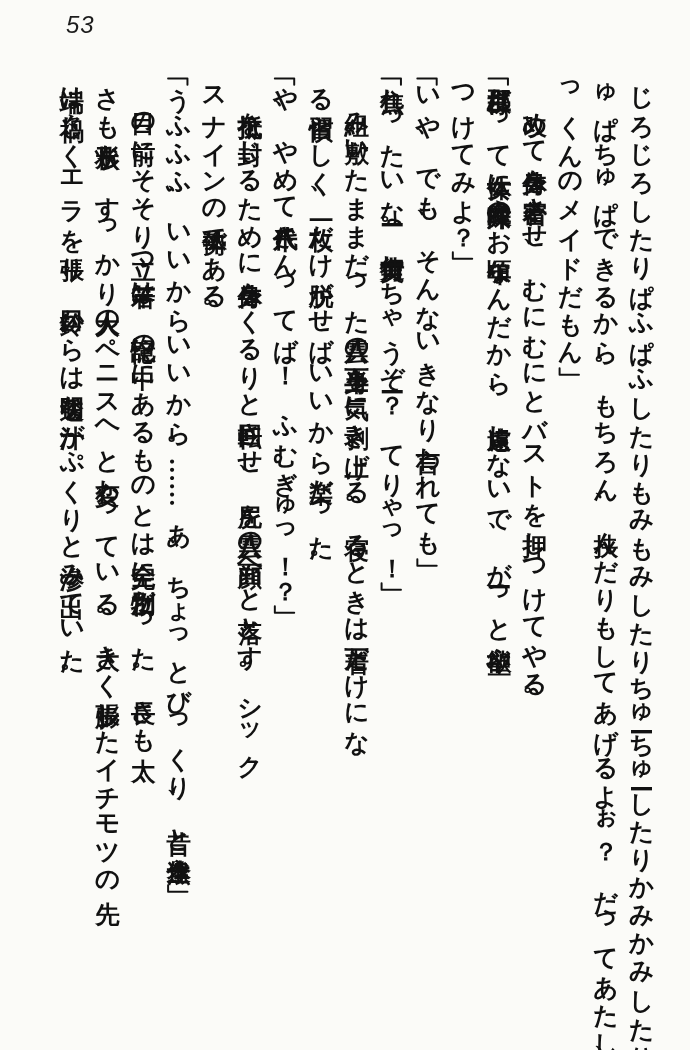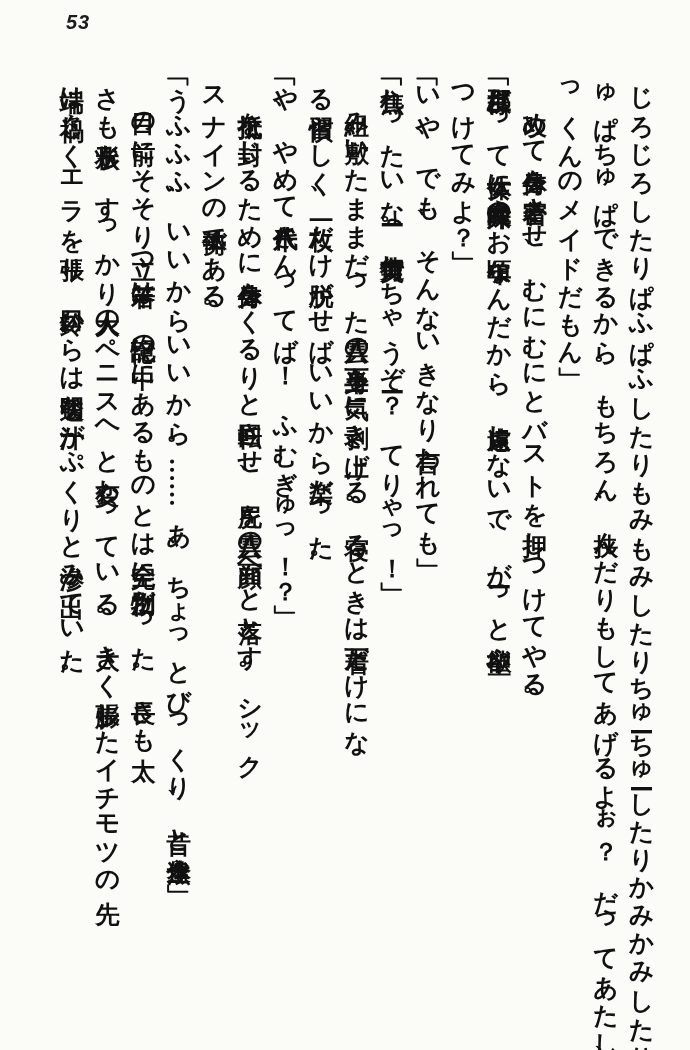--- a/index.html
+++ b/index.html
@@ -11,22 +11,22 @@
     margin: 0 auto;
     background: #fbfbf8;
     overflow: hidden;
   }
   .page-number {
     position: absolute;
     top: 11px;
     left: 66px;
     font-family: "Liberation Sans", "DejaVu Sans", sans-serif;
     font-style: italic;
-    font-weight: 700;
-    font-size: 20px;
+    font-weight: 400;
+    font-size: 24px;
     letter-spacing: 1px;
     color: #1d1d1d;
   }
   .text-block {
     position: absolute;
     top: 70px;
     right: 31px;
     height: 942px;
     writing-mode: vertical-rl;
     -webkit-writing-mode: vertical-rl;

